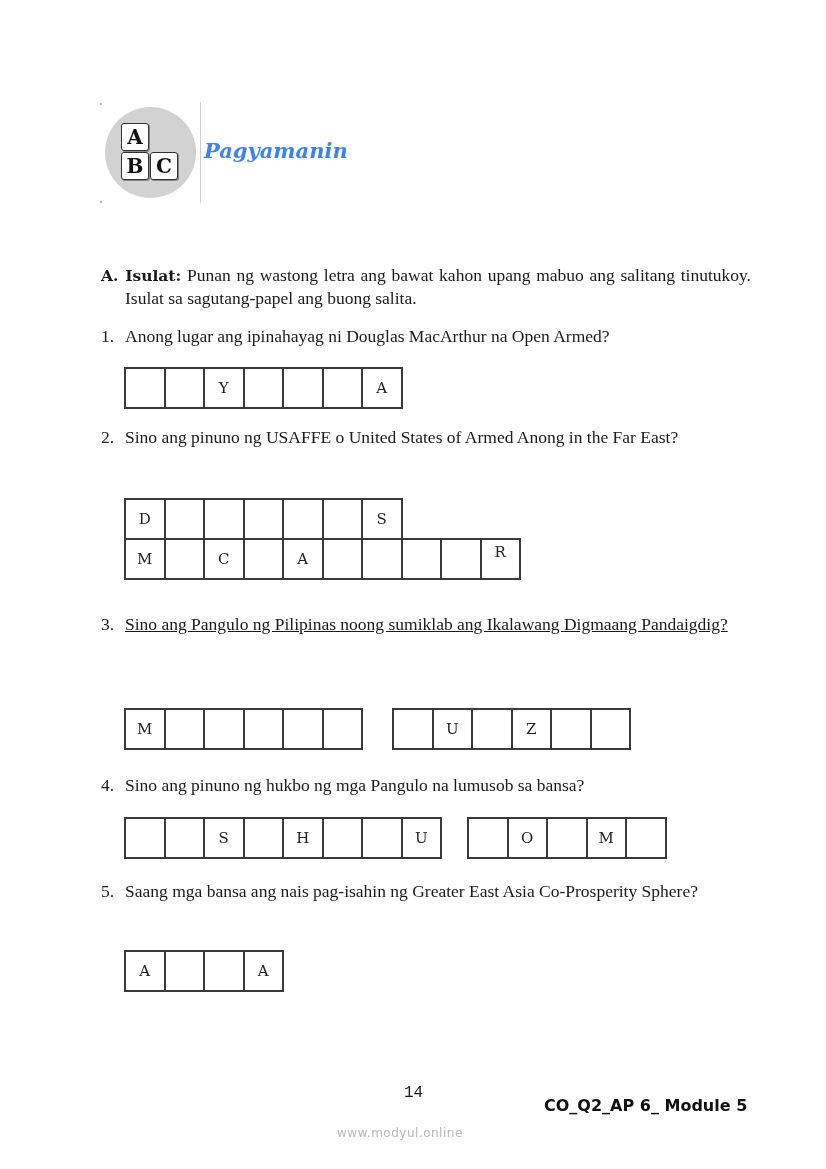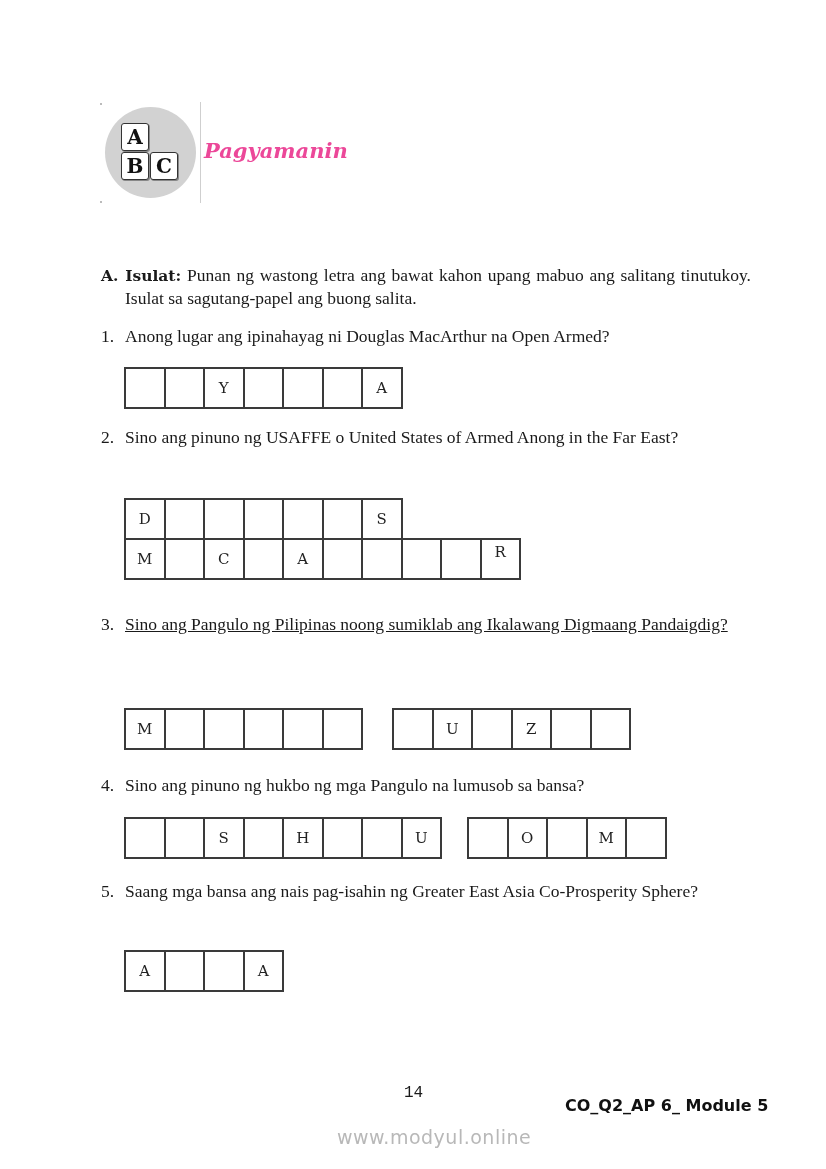--- a/index.html
+++ b/index.html
@@ -8,38 +8,38 @@
     .abs { position: absolute; }
     
     .icon-circle { left: 105px; top: 107px; width: 91px; height: 91px; border-radius: 50%; background: #d2d2d2; }
     .block { position: absolute; width: 26px; height: 26px; background: #fff; border: 1.5px solid #333;
              border-radius: 3px; font-family: "DejaVu Serif", serif; font-weight: bold; font-size: 20px;
              line-height: 26px; text-align: center; color: #111; box-shadow: 1px 1px 0 #888; }
     .vline { left: 200px; top: 102px; width: 1px; height: 101px; background: #cfcfcf; }
     .tick { left: 100px; top: 103px; width: 2px; height: 2px; background: #bbb; }
     .tick2 { left: 100px; top: 201px; width: 2px; height: 2px; background: #bbb; }
     .section-title { left: 204px; top: 138px; font-family: "DejaVu Serif", serif; font-weight: bold;
-                     font-style: italic; font-size: 21px; color: #ec4899; }
+                     font-style: italic; font-size: 21px; color: #3b82f6; }
     
     .para { font-family: "Liberation Serif", "DejaVu Serif", serif; font-size: 17.5px; line-height: 22px; }
     .instr { left: 101px; top: 264px; width: 626px; text-align: justify; }
     .instr .lbl { font-family: "DejaVu Serif", serif; font-weight: bold; font-size: 15.5px; }
     .hang { padding-left: 24px; text-indent: -24px; }
     .q { left: 101px; width: 626px; text-align: justify; }
     .num { display: inline-block; width: 24px; text-indent: 0; }
     
     .boxrow { position: absolute; display: flex; }
     .cell { width: 37.5px; height: 38px; border: 2px solid #3a3a3a; margin-left: -2px; box-sizing: content-box;
             font-family: "DejaVu Serif", serif; font-size: 15px; text-align: center; line-height: 38px; color: #222; }
     .cell:first-child { margin-left: 0; }
     .cell.raised { line-height: 24px; }
     
     .pagenum { left: 404px; top: 1084px; font-family: Liberation Mono, monospace; font-size: 16px; }
-    .modcode { left: 565px; top: 1096px; font-family: "DejaVu Sans", sans-serif; font-weight: bold; font-size: 16px; color: #111; }
-    .watermark { left: 337px; top: 1126px; font-family: "DejaVu Sans", sans-serif; font-size: 19px; color: #b8b8b8; letter-spacing: 0.5px; }
+    .modcode { left: 544px; top: 1096px; font-family: "DejaVu Sans", sans-serif; font-weight: bold; font-size: 16px; color: #111; }
+    .watermark { left: 337px; top: 1126px; font-family: "DejaVu Sans", sans-serif; font-size: 12px; color: #b8b8b8; letter-spacing: 0.5px; }
   </style>
 </head>
 <body>
 
 <div class="abs tick"></div>
 <div class="abs tick2"></div>
 <div class="abs icon-circle">
   <div class="block" style="left:16px; top:16px;">A</div>
   <div class="block" style="left:16px; top:45px;">B</div>
   <div class="block" style="left:45px; top:45px;">C</div>

